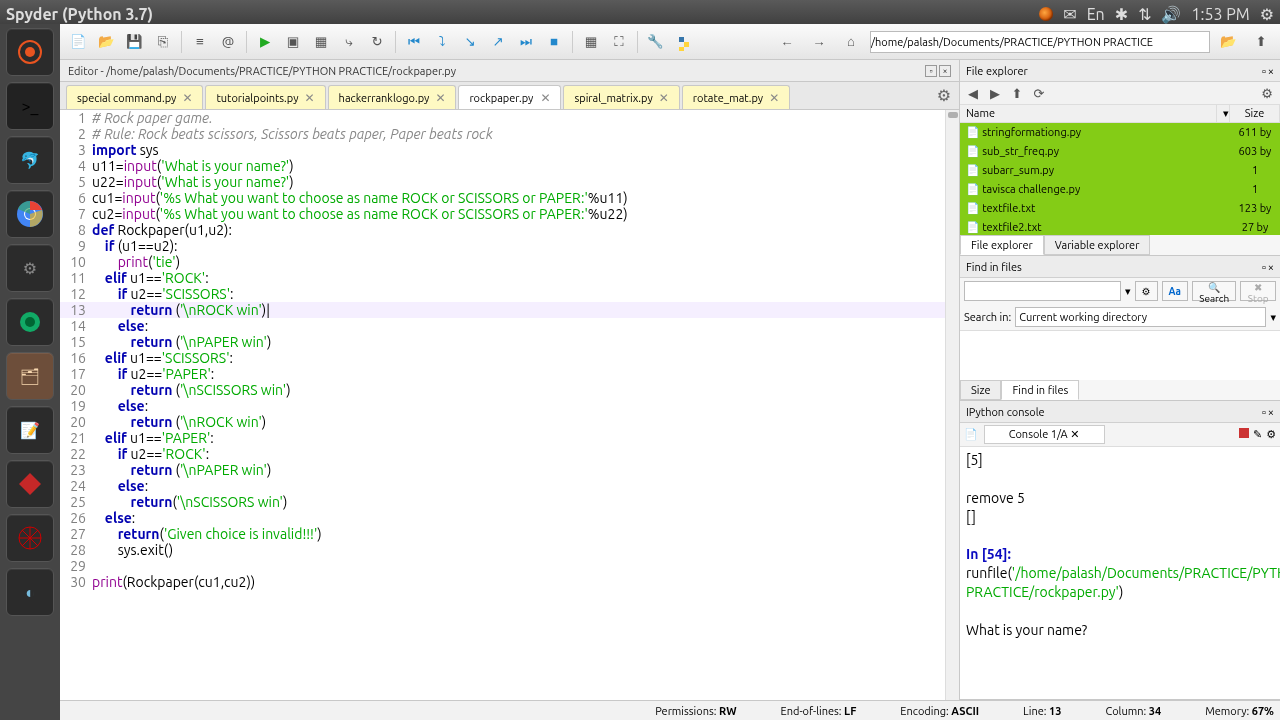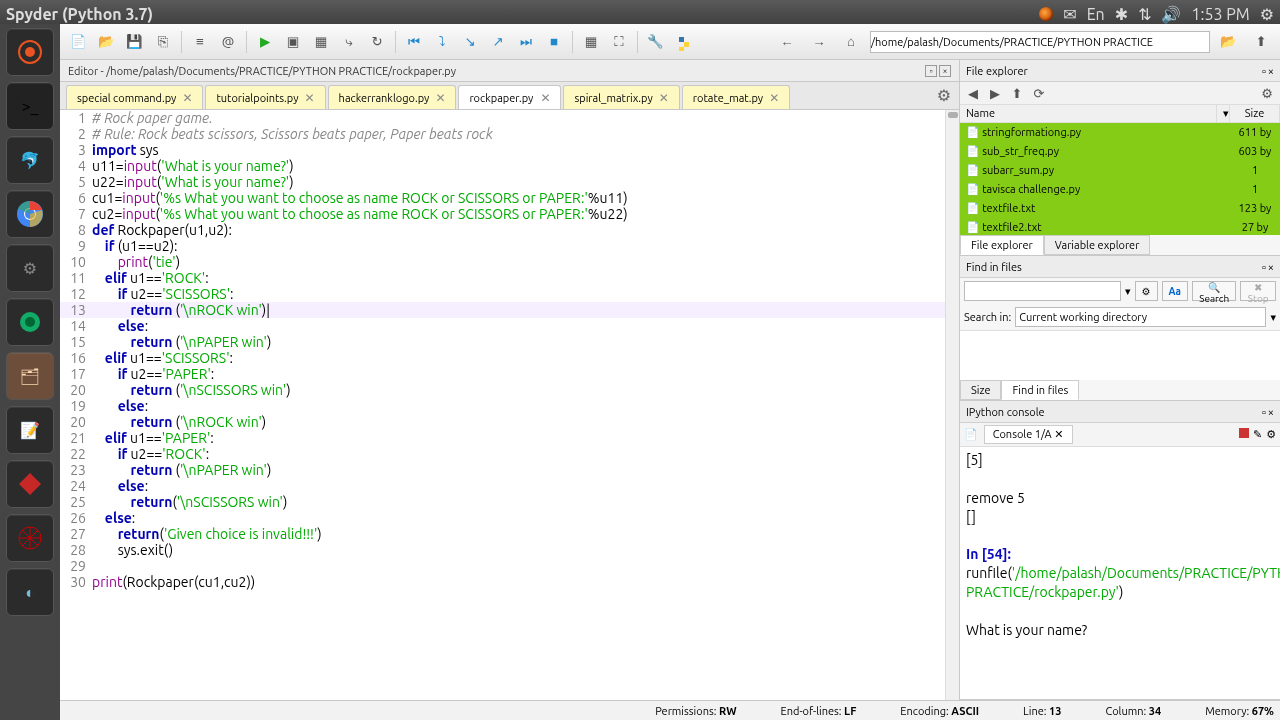--- a/index.html
+++ b/index.html
@@ -67,21 +67,21 @@
 .find-row input[type=text] { flex:1; height:20px; border: 1px solid #bbb; font-size:11px; padding:0 3px;}
 .find-row button { height:20px; font-size:10px; padding:0 6px; border:1px solid #bbb; background:#f8f8f8;}
 .find-area { height: 50px; background:#fff; border-top:1px solid #ddd;}
 
 .h-tabs { display:flex; }
 .h-tabs .ht { padding: 3px 10px; font-size: 11px; background:#eee; border:1px solid #ccc; cursor:pointer;}
 .h-tabs .ht.active { background:#fff; border-bottom-color:#fff;}
 
 .console { flex:1; display:flex; flex-direction:column; min-height: 0;}
 .console-tab { display:flex; align-items:center; padding: 2px 4px; font-size:11px; background:#f4f4f4; border-bottom:1px solid #ddd;}
-.console-tab .ct { background:#fff; border:1px solid #ccc; padding: 2px 8px; margin-left:6px;text-align:center;}
+.console-tab .ct { background:#fff; border:1px solid #ccc; padding: 2px 24px; margin-left:6px;text-align:center;}
 .console-tab .ctrls { margin-left:auto; display:flex; gap:4px;}
 .console-tab .redsq { width:10px; height:10px; background:#c33;}
 .console-out { flex:1; background:#fff; font-family: 'DejaVu Sans Mono', monospace; font-size: 14px; padding: 4px 6px; overflow:hidden; white-space:pre-wrap; line-height:1.35;}
 .cin { color:#0a0ac0; font-weight:bold;}
 .cstr { color:#00aa00;}
 .csys { color:#000;}
 
 .status { height: 20px; background: #f2f2f2; border-top: 1px solid #c8c8c8; display:flex; align-items:center; font-size: 11px; padding: 0 6px; gap: 14px; justify-content: flex-end;}
 .status span { white-space: nowrap; margin-left: 15px;}
 

